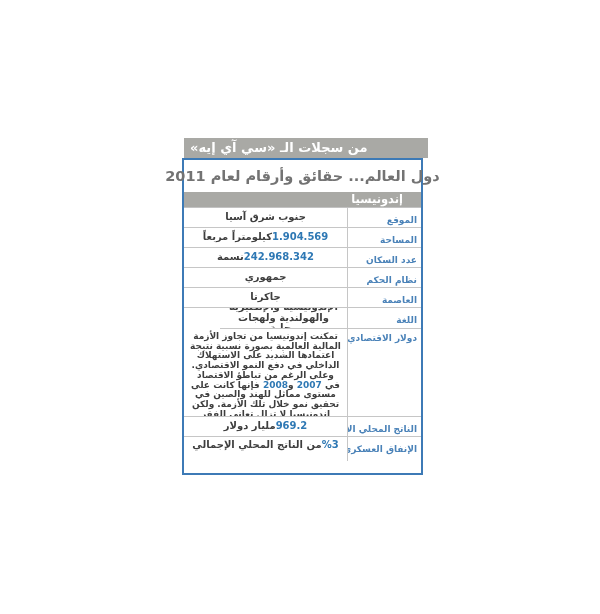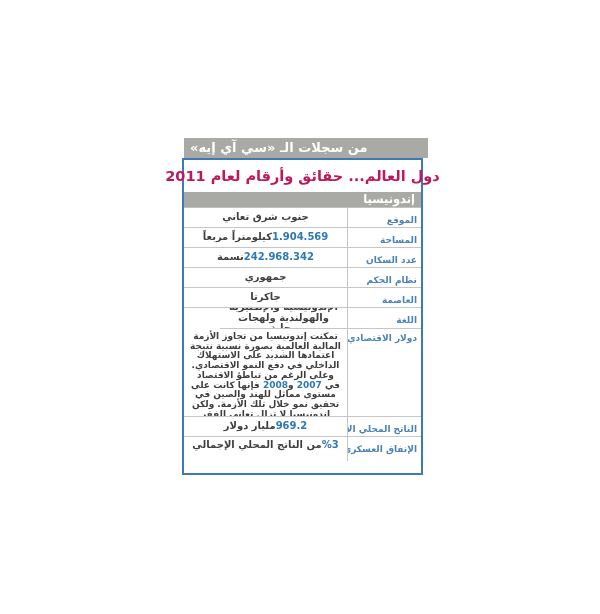--- a/index.html
+++ b/index.html
@@ -33,35 +33,35 @@
     width: 241px; height: 317px;
     border: 2px solid #3d7ab6;
     background: #ffffff;
   }
 
   .title-bar {
     height: 32px;
     display: flex;
     align-items: center;
     justify-content: center;
-    color: #be185d;
+    color: #737373;
     font-weight: bold;
     font-size: 14.5px;
     white-space: nowrap;
   }
 
   .country-bar {
     height: 16px;
     background: #a9a9a5;
     color: #ffffff;
     font-weight: bold;
     font-size: 11.5px;
     line-height: 15px;
     text-align: right;
-    padding-right: 6px;
+    padding-right: 18px;
     border-bottom: 1px solid #c2c2c2;
   }
 
   .row {
     display: flex;
     flex-direction: row; 
     border-bottom: 1px solid #c6c6c6;
   }
   .row:last-child { border-bottom: none; }
 
@@ -121,21 +121,21 @@
   <div class="banner">من سجلات الـ «سي آي إيه»</div>
 
   <div class="factbox">
 
     <div class="title-bar">دول العالم... حقائق وأرقام لعام 2011</div>
 
     <div class="country-bar">إندونيسيا</div>
 
     <div class="row h20">
       <div class="label">الموقع</div>
-      <div class="value">جنوب شرق تعاني</div>
+      <div class="value">جنوب شرق آسيا</div>
     </div>
 
     <div class="row h20">
       <div class="label">المساحة</div>
       <div class="value">
           <span class="num">1.904.569</span>
           <span> كيلومتراً مربعاً</span>
         </div>
     </div>
 

